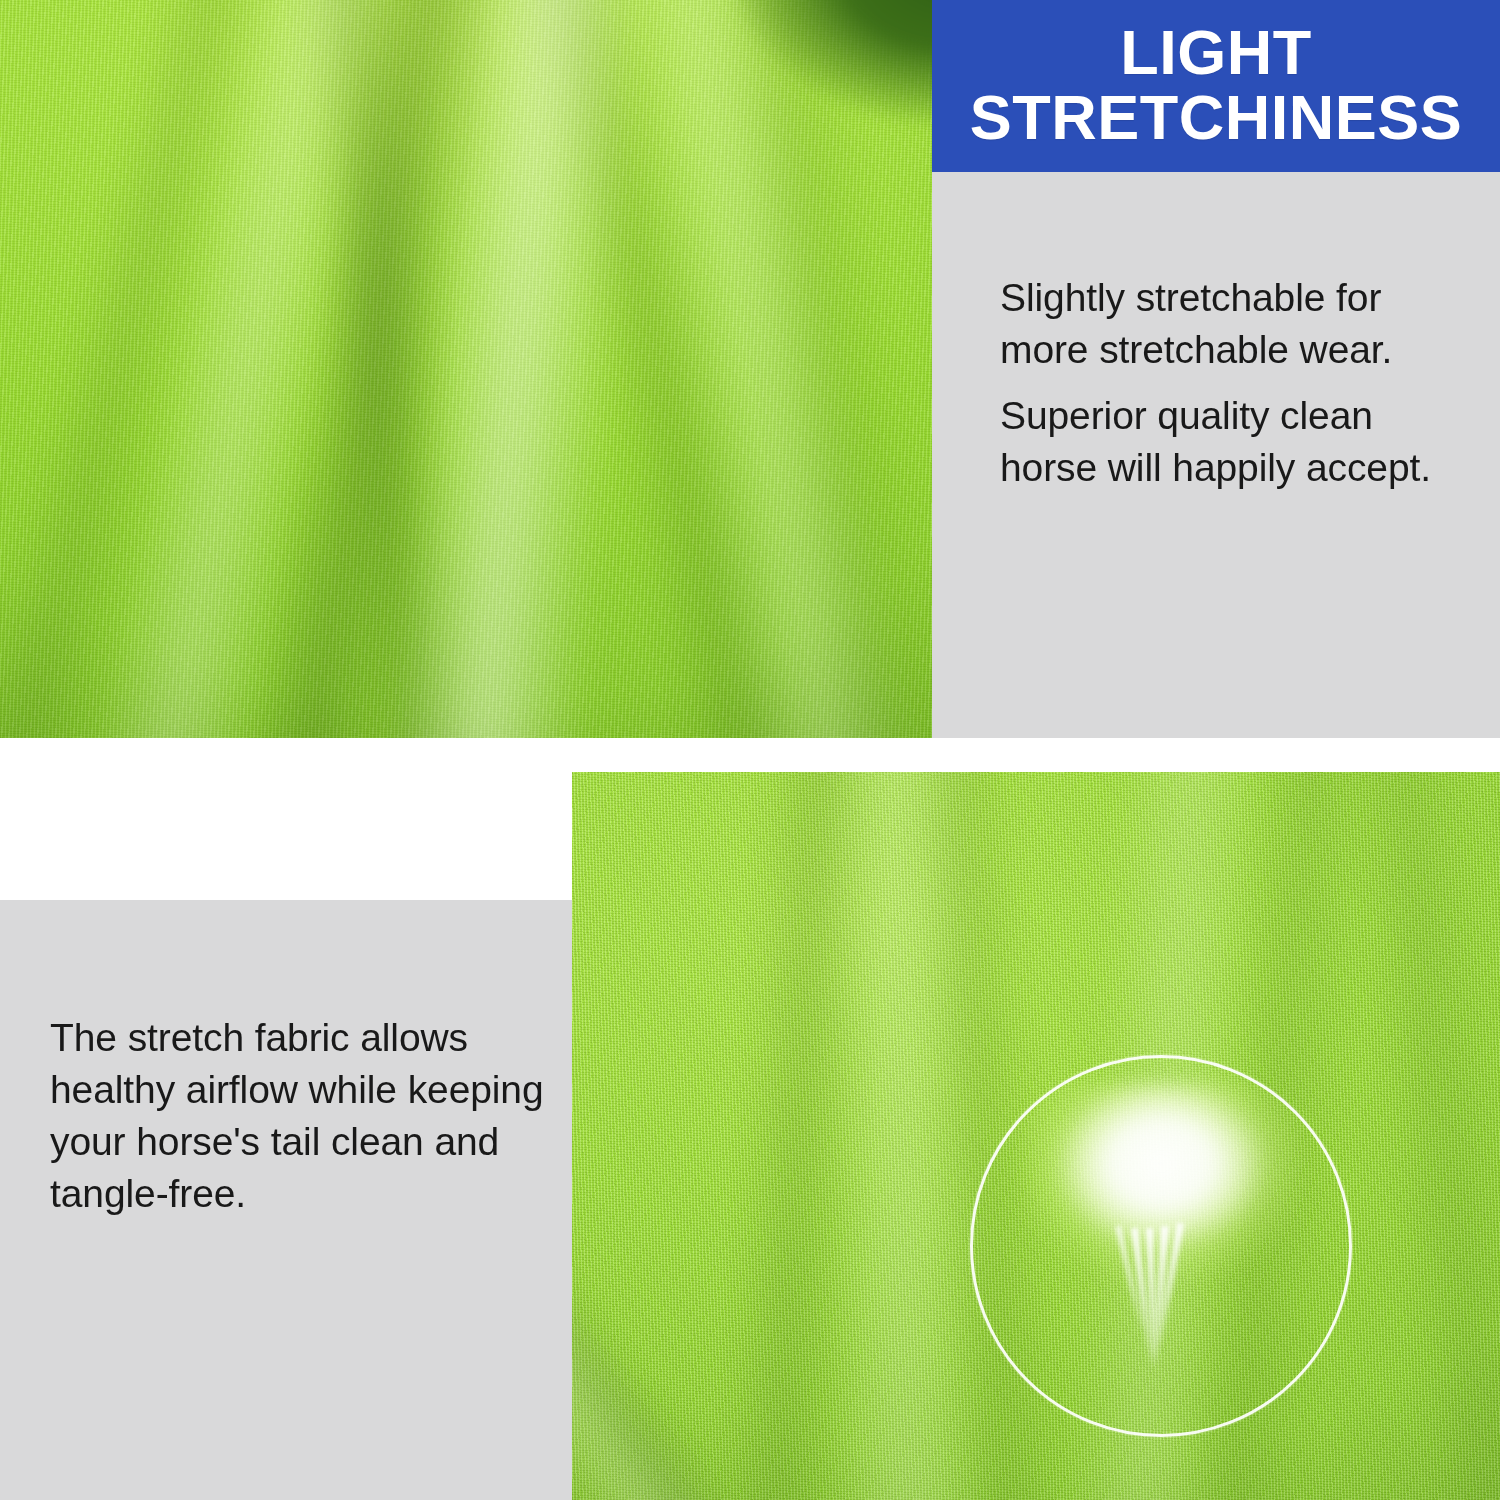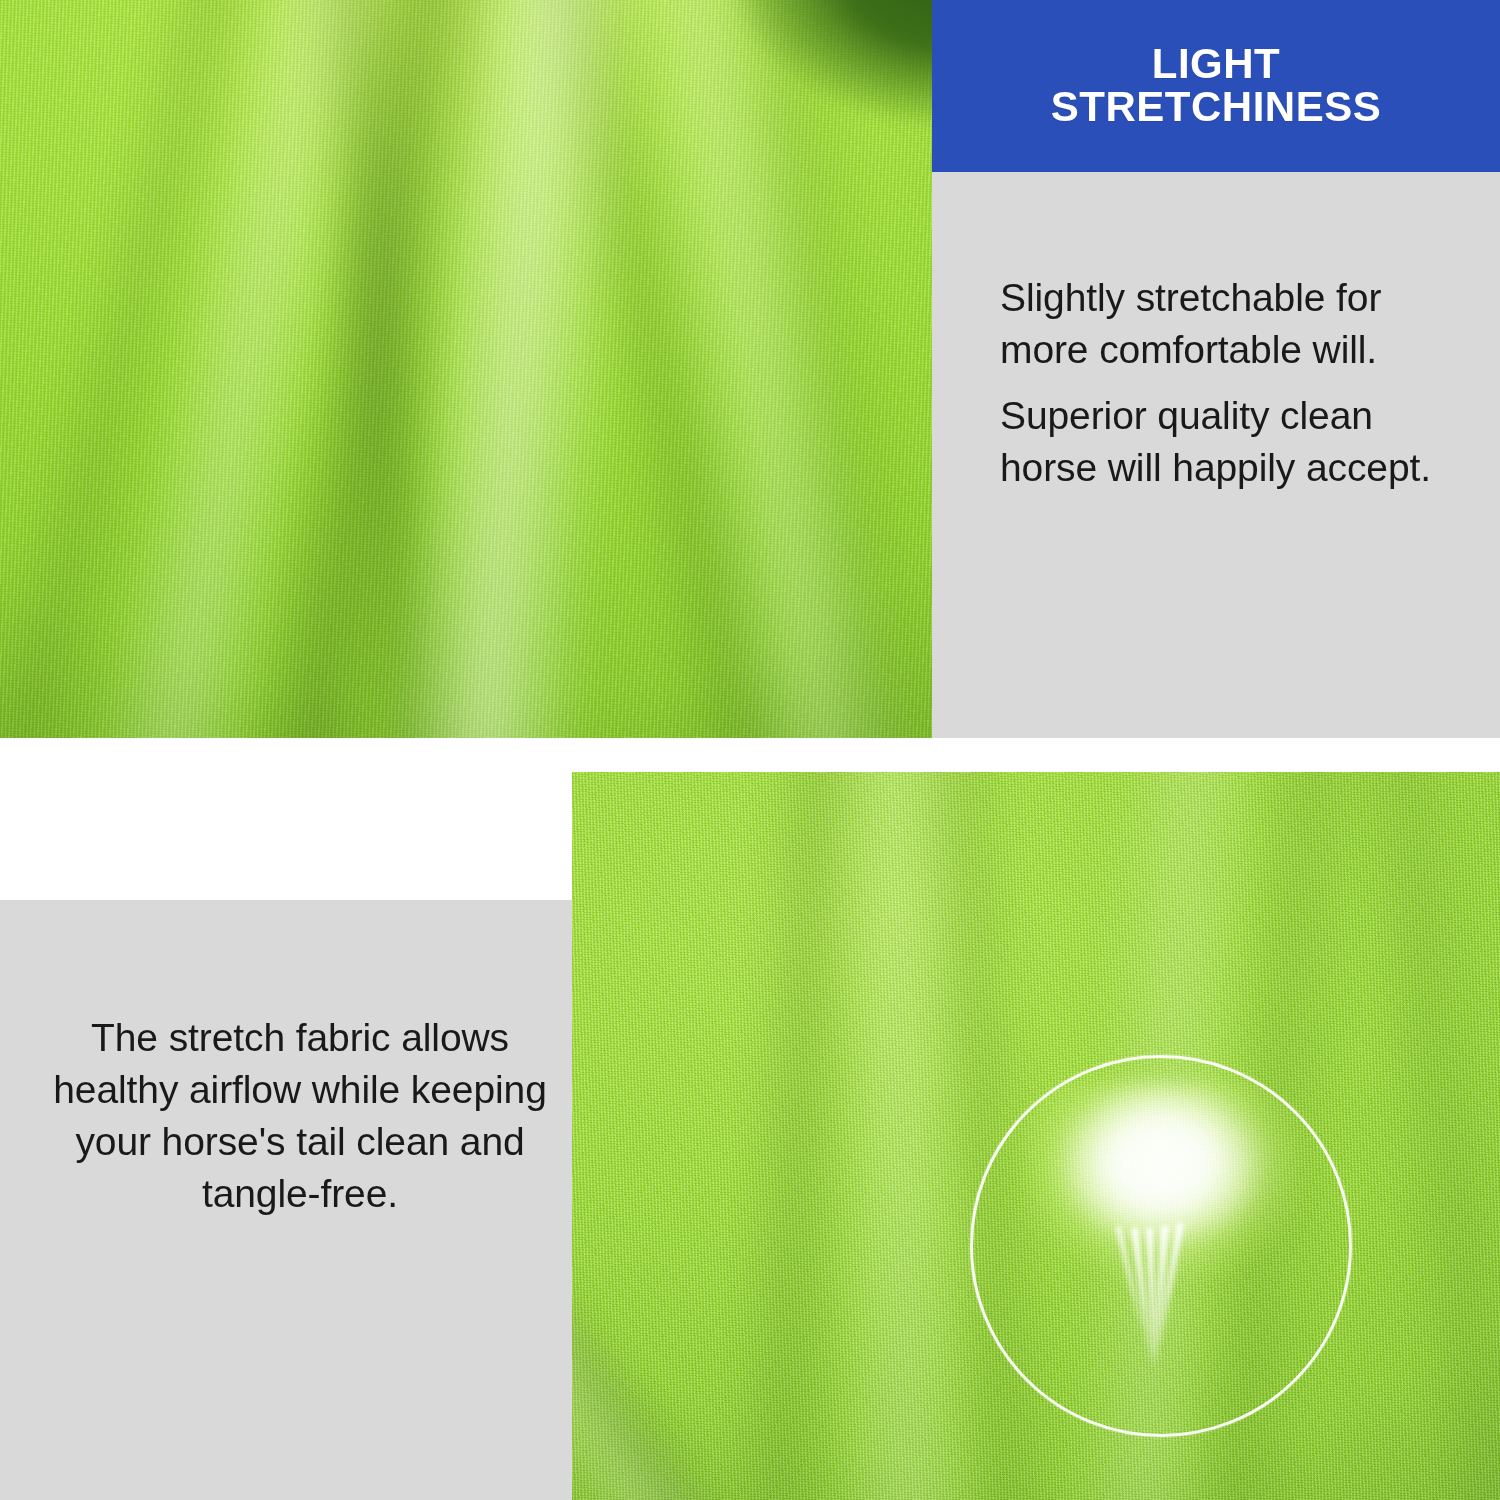--- a/index.html
+++ b/index.html
@@ -180,33 +180,33 @@
 
     <div class="hl" style="left:420px; top:-40px; width:190px; height:880px; transform:rotate(5deg);"></div>
     <div class="hl" style="left:160px; top:-40px; width:160px; height:880px; transform:rotate(11deg); opacity:.6;"></div>
     <div class="hl" style="left:680px; top:-60px; width:170px; height:900px; transform:rotate(-10deg); opacity:.55;"></div>
 
     <div class="darkcorner" style="right:-20px; top:-30px; width:260px; height:170px;"></div>
     <div class="vignette"></div>
   </div>
 
   <div class="banner" style="left:932px; top:0px; width:568px; height:172px;">
-    <div class="banner-text" style="font-size:42px; padding:0 12px 2px 12px;">LIGHT
+    <div class="banner-text" style="font-size:63px; padding:0 12px 2px 12px;">LIGHT
 STRETCHINESS</div>
   </div>
 
   <div class="textpanel" style="left:932px; top:172px; width:568px; height:566px;">
-    <div class="body-para" style="position:absolute; left:68px; top:100px; width:468px;">Slightly stretchable for more comfortable will.</div>
+    <div class="body-para" style="position:absolute; left:68px; top:100px; width:468px;">Slightly stretchable for more stretchable wear.</div>
     <div class="body-para" style="position:absolute; left:68px; top:218px; width:468px;">Superior quality clean horse will happily accept.</div>
   </div>
 
   <div style="position:absolute; left:0; top:738px; width:1500px; height:34px; background:#ffffff;"></div>
 
 
-  <div class="textpanel" style="left:0px; top:900px; width:612px; height:600px;text-align:center;">
+  <div class="textpanel" style="left:0px; top:900px; width:612px; height:600px;">
     <div class="body-para" style="position:absolute; left:50px; top:112px; width:500px;">The stretch fabric allows healthy airflow while keeping your horse's tail clean and tangle-free.</div>
   </div>
 
   <div class="fabric panel" style="left:572px; top:772px; width:928px; height:728px;">
     <div class="knit-base"></div>
     <div class="knit-rows"></div>
     <div class="knit-diag"></div>
     <div class="knit-mesh"></div>
 
     <div class="fold" style="left:170px; top:-60px; width:120px; height:880px; transform:rotate(3deg); opacity:.50;"></div>

